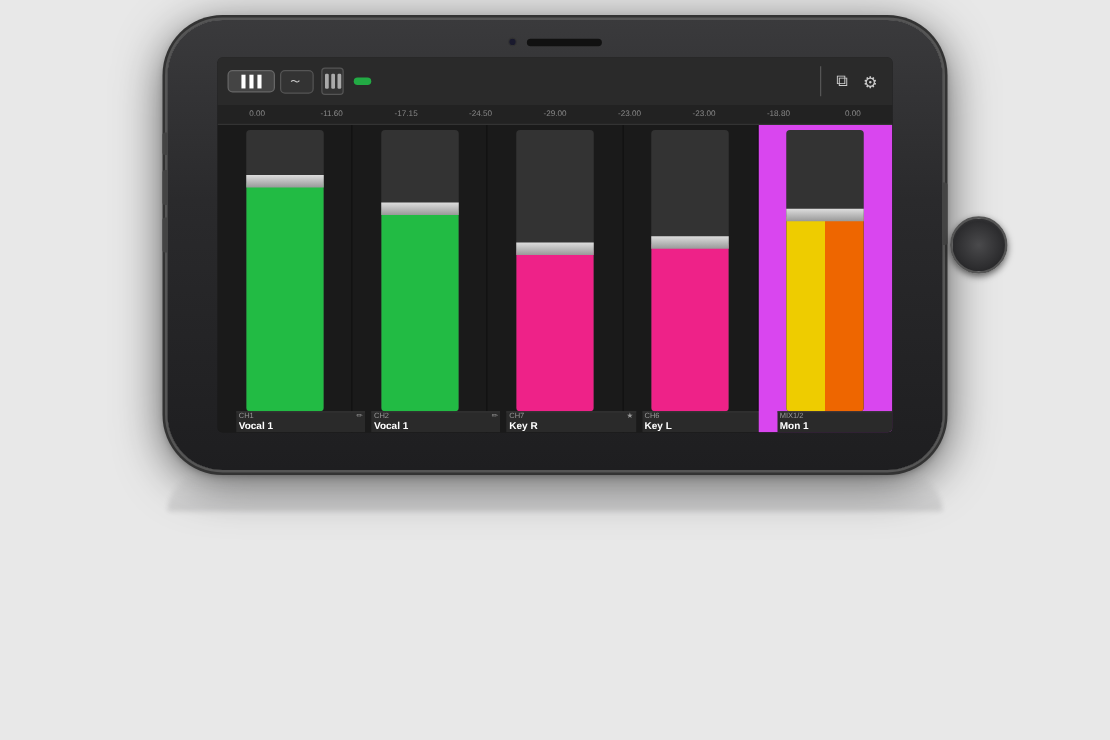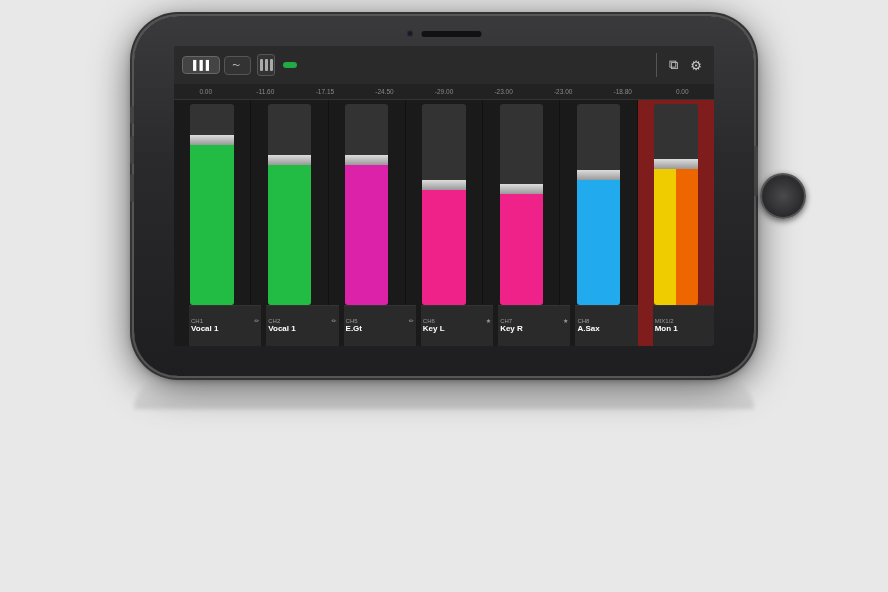--- a/index.html
+++ b/index.html
@@ -263,21 +263,21 @@
       flex-direction: column;
       align-items: center;
       border-right: 1px solid #111;
       padding: 4px 2px 0 2px;
       position: relative;
     }
     .channel:last-child {
       border-right: none;
     }
     .channel-mix {
-      background: #7f1d1d;
+      background: #d946ef;
       justify-content: flex-end;
     }
 
     .fader-track {
       flex: 1;
       width: 100%;
       display: flex;
       justify-content: center;
       align-items: stretch;
       position: relative;
@@ -306,21 +306,21 @@
       height: 10px;
       background: linear-gradient(180deg, #ddd 0%, #bbb 50%, #999 100%);
       border-radius: 2px;
       z-index: 2;
     }
 
     
     .channel-label {
       width: 100%;
       background: #2a2a2a;
-      padding: 12px 2px;
+      padding: 0 2px;
       border-top: 1px solid #333;
       margin-left: 26px;
     }
     .ch-number {
       color: #999;
       font-size: 6px;
       line-height: 1;
       display: flex;
       align-items: center;
       justify-content: space-between;
@@ -446,84 +446,50 @@
         <span>CH2</span>
         <span class="ch-icon">✏</span>
       </div>
       <div class="ch-name">Vocal 1</div>
     </div>
   </div>
           <div class="channel">
     <div class="fader-track">
       <div class="fader-bg">
 
-          <div class="fader-fill" style="height:72%; background:#dd22aa; border-radius:3px 3px 0 0;"></div>
-
-        <div class="fader-handle" style="bottom:calc(72% - 5px);"></div>
+          <div class="fader-fill" style="height:58%; background:#ee2288; border-radius:3px 3px 0 0;"></div>
+
+        <div class="fader-handle" style="bottom:calc(58% - 5px);"></div>
       </div>
     </div>
     <div class="channel-label">
       <div class="ch-number">
-        <span>CH5</span>
-        <span class="ch-icon">✏</span>
-      </div>
-      <div class="ch-name">E.Gt</div>
+        <span>CH7</span>
+        <span class="ch-icon">★</span>
+      </div>
+      <div class="ch-name">Key R</div>
     </div>
   </div>
           <div class="channel">
     <div class="fader-track">
       <div class="fader-bg">
 
           <div class="fader-fill" style="height:60%; background:#ee2288; border-radius:3px 3px 0 0;"></div>
 
         <div class="fader-handle" style="bottom:calc(60% - 5px);"></div>
       </div>
     </div>
     <div class="channel-label">
       <div class="ch-number">
         <span>CH6</span>
         <span class="ch-icon">★</span>
       </div>
       <div class="ch-name">Key L</div>
     </div>
   </div>
-          <div class="channel">
-    <div class="fader-track">
-      <div class="fader-bg">
-
-          <div class="fader-fill" style="height:58%; background:#ee2288; border-radius:3px 3px 0 0;"></div>
-
-        <div class="fader-handle" style="bottom:calc(58% - 5px);"></div>
-      </div>
-    </div>
-    <div class="channel-label">
-      <div class="ch-number">
-        <span>CH7</span>
-        <span class="ch-icon">★</span>
-      </div>
-      <div class="ch-name">Key R</div>
-    </div>
-  </div>
-          <div class="channel">
-    <div class="fader-track">
-      <div class="fader-bg">
-
-          <div class="fader-fill" style="height:65%; background:#22aaee; border-radius:3px 3px 0 0;"></div>
-
-        <div class="fader-handle" style="bottom:calc(65% - 5px);"></div>
-      </div>
-    </div>
-    <div class="channel-label">
-      <div class="ch-number">
-        <span>CH8</span>
-        <span class="ch-icon">✏</span>
-      </div>
-      <div class="ch-name">A.Sax</div>
-    </div>
-  </div>
           <div class="channel channel-mix">
     <div class="fader-track">
       <div class="fader-bg">
 
           <div class="fader-fill" style="height:70%; background: linear-gradient(90deg, #eecc00 50%, #ee6600 50%); border-radius:3px 3px 0 0;"></div>
 
         <div class="fader-handle" style="bottom:calc(70% - 5px);"></div>
       </div>
     </div>
     <div class="channel-label">

